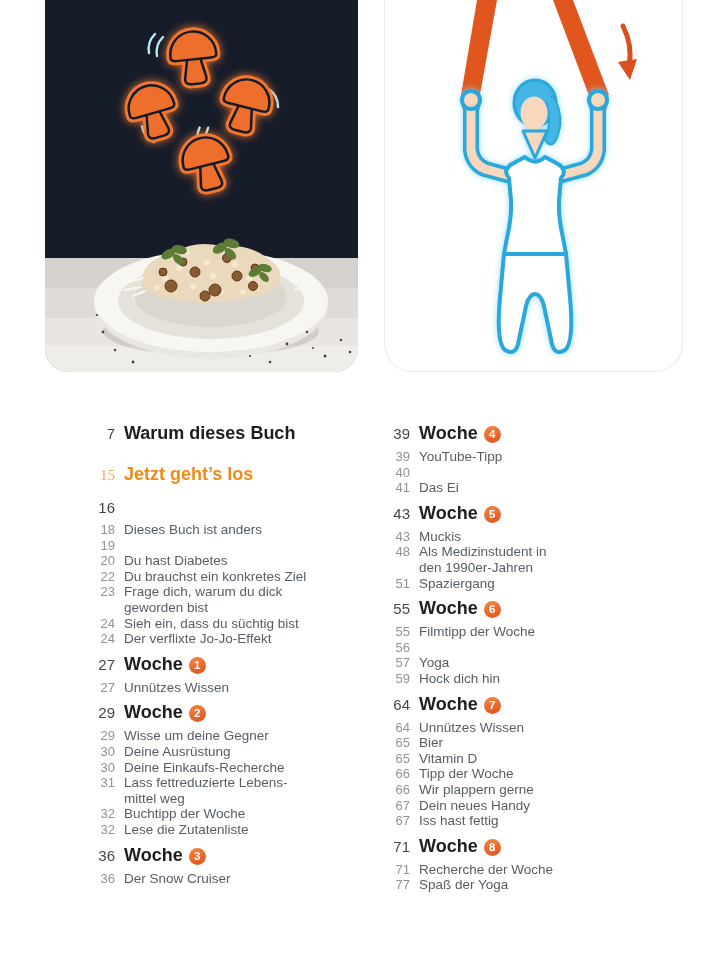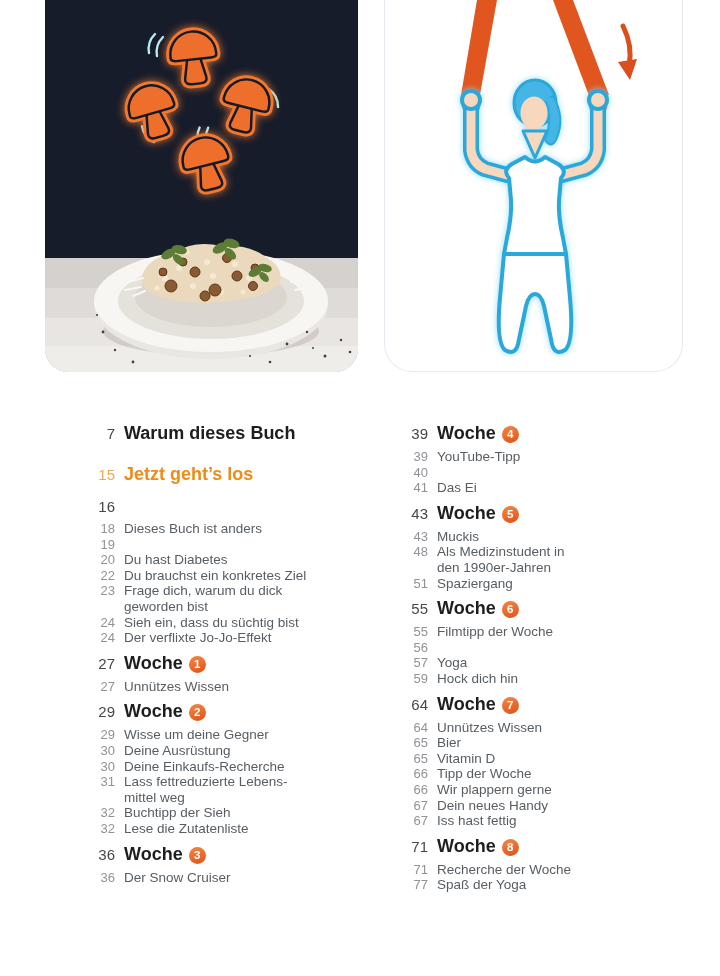--- a/index.html
+++ b/index.html
@@ -22,39 +22,39 @@
     border:1px solid #e9e9f2; border-top:none; box-sizing:border-box;
   }
   .card svg { display:block; }
 
   .glow-orange { filter: drop-shadow(0 0 4px rgba(255,128,48,0.85)); }
   .glow-blue   { filter: drop-shadow(0 0 3px rgba(140,215,245,0.9)); }
 
   
   .toc { position:absolute; top:424px; display:flex; flex-direction:column; }
   .toc-left  { left:75px;  width:252px; }
-  .toc-right { left:388px; width:282px; }
+  .toc-right { left:370px; width:282px; }
 
   .row { display:flex; align-items:baseline; }
   .row .num { flex:none; width:40px; text-align:right; padding-right:9px; }
   .row .lab { flex:1; }
   .row .label { white-space:pre-line; }
 
   .row.item { font-size:13.5px; line-height:15.6px; color:#565d63; }
   .row.item .num { font-size:13px; color:#8f9397; }
 
   .row.chapter, .row.chapter-accent {
     font-size:18px; line-height:19px; font-weight:bold; color:#1e1e20;
     margin-top:8px; margin-bottom:5px;
   }
   .row.chapter .num, .row.chapter-accent .num {
     font-size:15px; font-weight:normal; color:#45484b;
   }
   .row.chapter-accent { color:#ee8c17; margin-top:17px; }
-  .row.chapter-accent .num { color:#e9aa52; }
+  .row.chapter-accent .num { color:#e9aa52;font-family:Liberation Serif, serif; }
   .toc .row:first-child { margin-top:0; }
 
   .badge {
     display:inline-block; width:17px; height:17px; border-radius:50%;
     background:linear-gradient(160deg,#f07d3c 20%,#e25a20 85%);
     color:#ffffff; font-size:11.5px; font-weight:bold; text-align:center;
     line-height:17px; margin-left:6px; transform:translateY(-1px);
   }
 </style>
 </head>
@@ -284,21 +284,21 @@
       <span class="num">30</span>
       <span class="lab"><span class="label">Deine Einkaufs-Recherche</span></span>
     </div>
     <div class="row item">
       <span class="num">31</span>
       <span class="lab"><span class="label">Lass fettreduzierte Lebens-
 mittel weg</span></span>
     </div>
     <div class="row item">
       <span class="num">32</span>
-      <span class="lab"><span class="label">Buchtipp der Sieh</span></span>
+      <span class="lab"><span class="label">Buchtipp der Woche</span></span>
     </div>
     <div class="row item">
       <span class="num">32</span>
       <span class="lab"><span class="label">Lese die Zutatenliste</span></span>
     </div>
     <div class="row chapter">
       <span class="num">36</span>
       <span class="lab"><span class="label">Woche</span><span class="badge">3</span></span>
     </div>
     <div class="row item">

